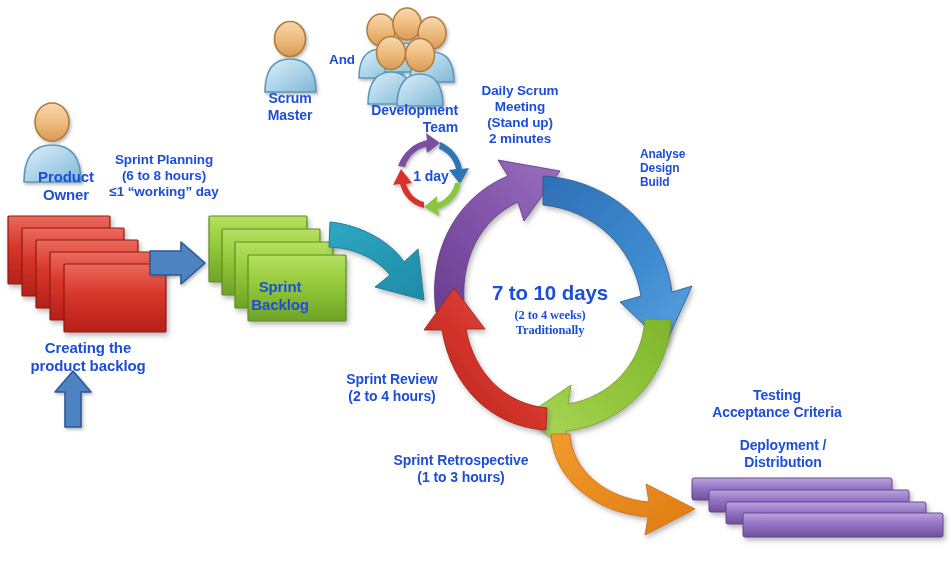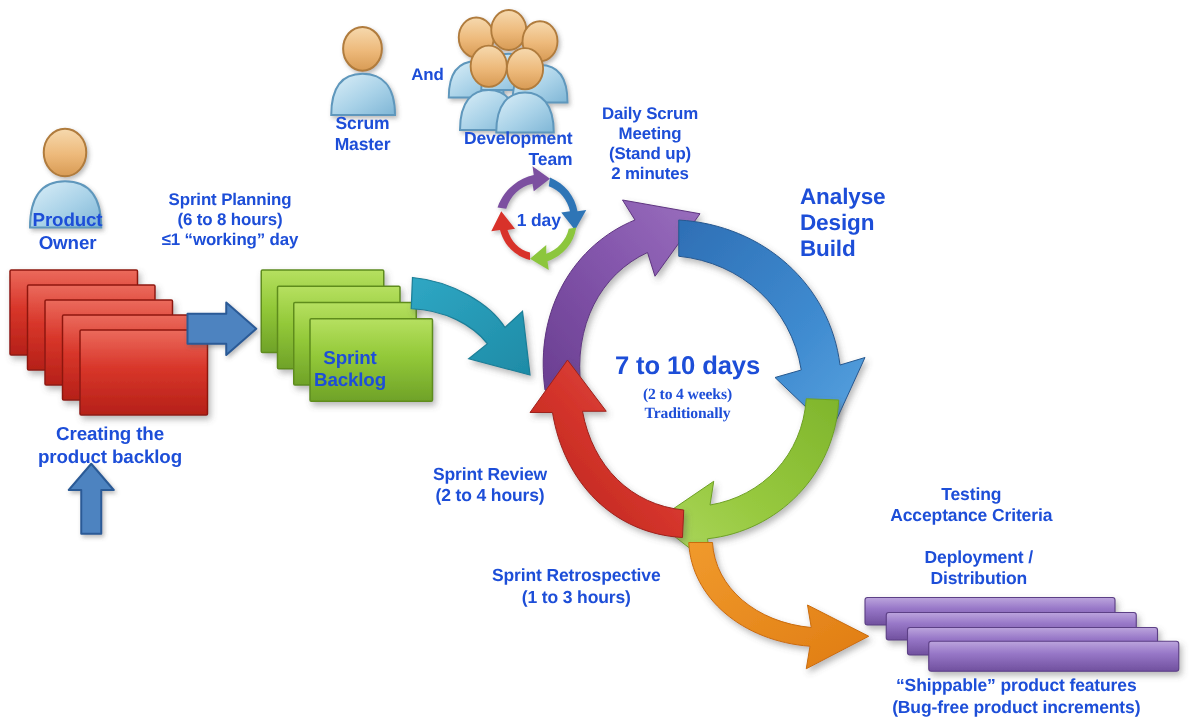--- a/index.html
+++ b/index.html
@@ -14,21 +14,21 @@
     text-align:center;line-height:1.18;white-space:pre-line;
     letter-spacing:-0.1px;
   }
   .svgfull{position:absolute;left:0;top:0;width:951px;height:582px;pointer-events:none;}
   
   .t15{font-size:15px;}
   .t14{font-size:14px;}
   .t13{font-size:13.5px;}
   .t12{font-size:12.5px;font-family:Liberation Serif, serif;}
   .t20{font-size:20.5px;}
-  .t18{font-size:18px;}
+  .t18{font-size:12px;}
 </style>
 </head>
 <body>
 
 <div class="stage">
 
   <svg class="svgfull" viewBox="0 0 951 582">
     <defs>
 
       <linearGradient id="gRed" x1="0" y1="0" x2="0" y2="1">
@@ -219,32 +219,32 @@
       <path d="M410,82 C410,60 419,52 432,52 C445,52 454,60 454,82 Z" fill="url(#gBodyBlue)" stroke="#5E97BC" stroke-width="1.5"></path>
 
       <ellipse cx="391" cy="53" rx="14.5" ry="16.5" fill="url(#gHead)" stroke="#B07B3C" stroke-width="1.5"></ellipse>
       <path d="M368,104 C368,81 378,72 391,72 C404,72 414,81 414,104 Z" fill="url(#gBodyBlue)" stroke="#5E97BC" stroke-width="1.6"></path>
 
       <ellipse cx="420" cy="55" rx="14.5" ry="16.5" fill="url(#gHead)" stroke="#B07B3C" stroke-width="1.5"></ellipse>
       <path d="M397,106 C397,83 407,74 420,74 C433,74 443,83 443,106 Z" fill="url(#gBodyBlue)" stroke="#5E97BC" stroke-width="1.6"></path>
     </g>
   </svg>
 
-  <div class="lbl t15" style="left:0px;top:168px;width:108px;">Product
+  <div class="lbl t15" style="left:0px;top:168px;width:108px;padding-left:12px;">Product
 Owner</div>
 
   <div class="lbl t14" style="left:240px;top:90px;width:100px;">Scrum
 Master</div>
 
   <div class="lbl t13" style="left:320px;top:52px;width:44px;">And</div>
 
   <div class="lbl t14" style="left:346px;top:102px;width:112px;text-align:right;">Development
 Team</div>
 
-  <div class="lbl t13" style="left:104px;top:152px;width:160px;">Sprint Planning
+  <div class="lbl t13" style="left:84px;top:152px;width:160px;">Sprint Planning
 (6 to 8 hours)
 ≤1 “working” day</div>
 
   <div class="lbl t15" style="left:13px;top:339px;width:150px;">Creating the
 product backlog</div>
 
   <div class="lbl t15" style="left:230px;top:278px;width:100px;">Sprint
 Backlog</div>
 
 
@@ -269,16 +269,14 @@
 
   <div class="lbl t14" style="left:371px;top:452px;width:180px;">Sprint Retrospective
 (1 to 3 hours)</div>
 
   <div class="lbl t14" style="left:692px;top:387px;width:170px;">Testing
 Acceptance Criteria</div>
 
   <div class="lbl t14" style="left:718px;top:437px;width:130px;">Deployment /
 Distribution</div>
 
-  <div class="lbl t14" style="left:680px;top:540px;width:266px;">“Shippable” product features
-(Bug-free product increments)</div>
 
 </div>
 
 </body></html>

